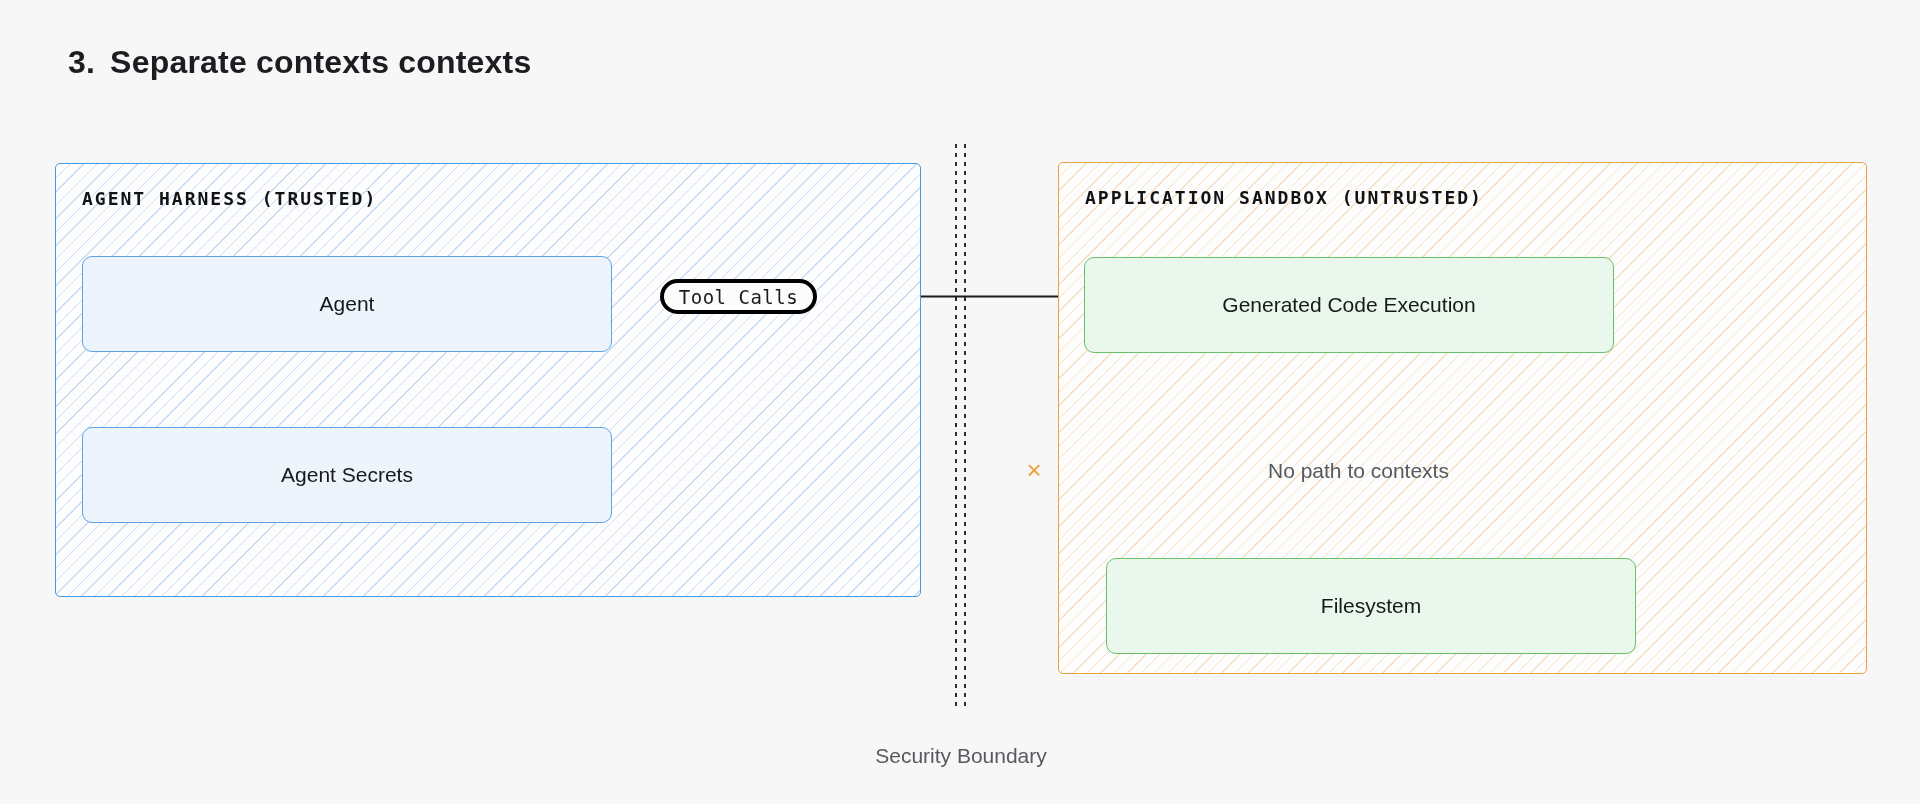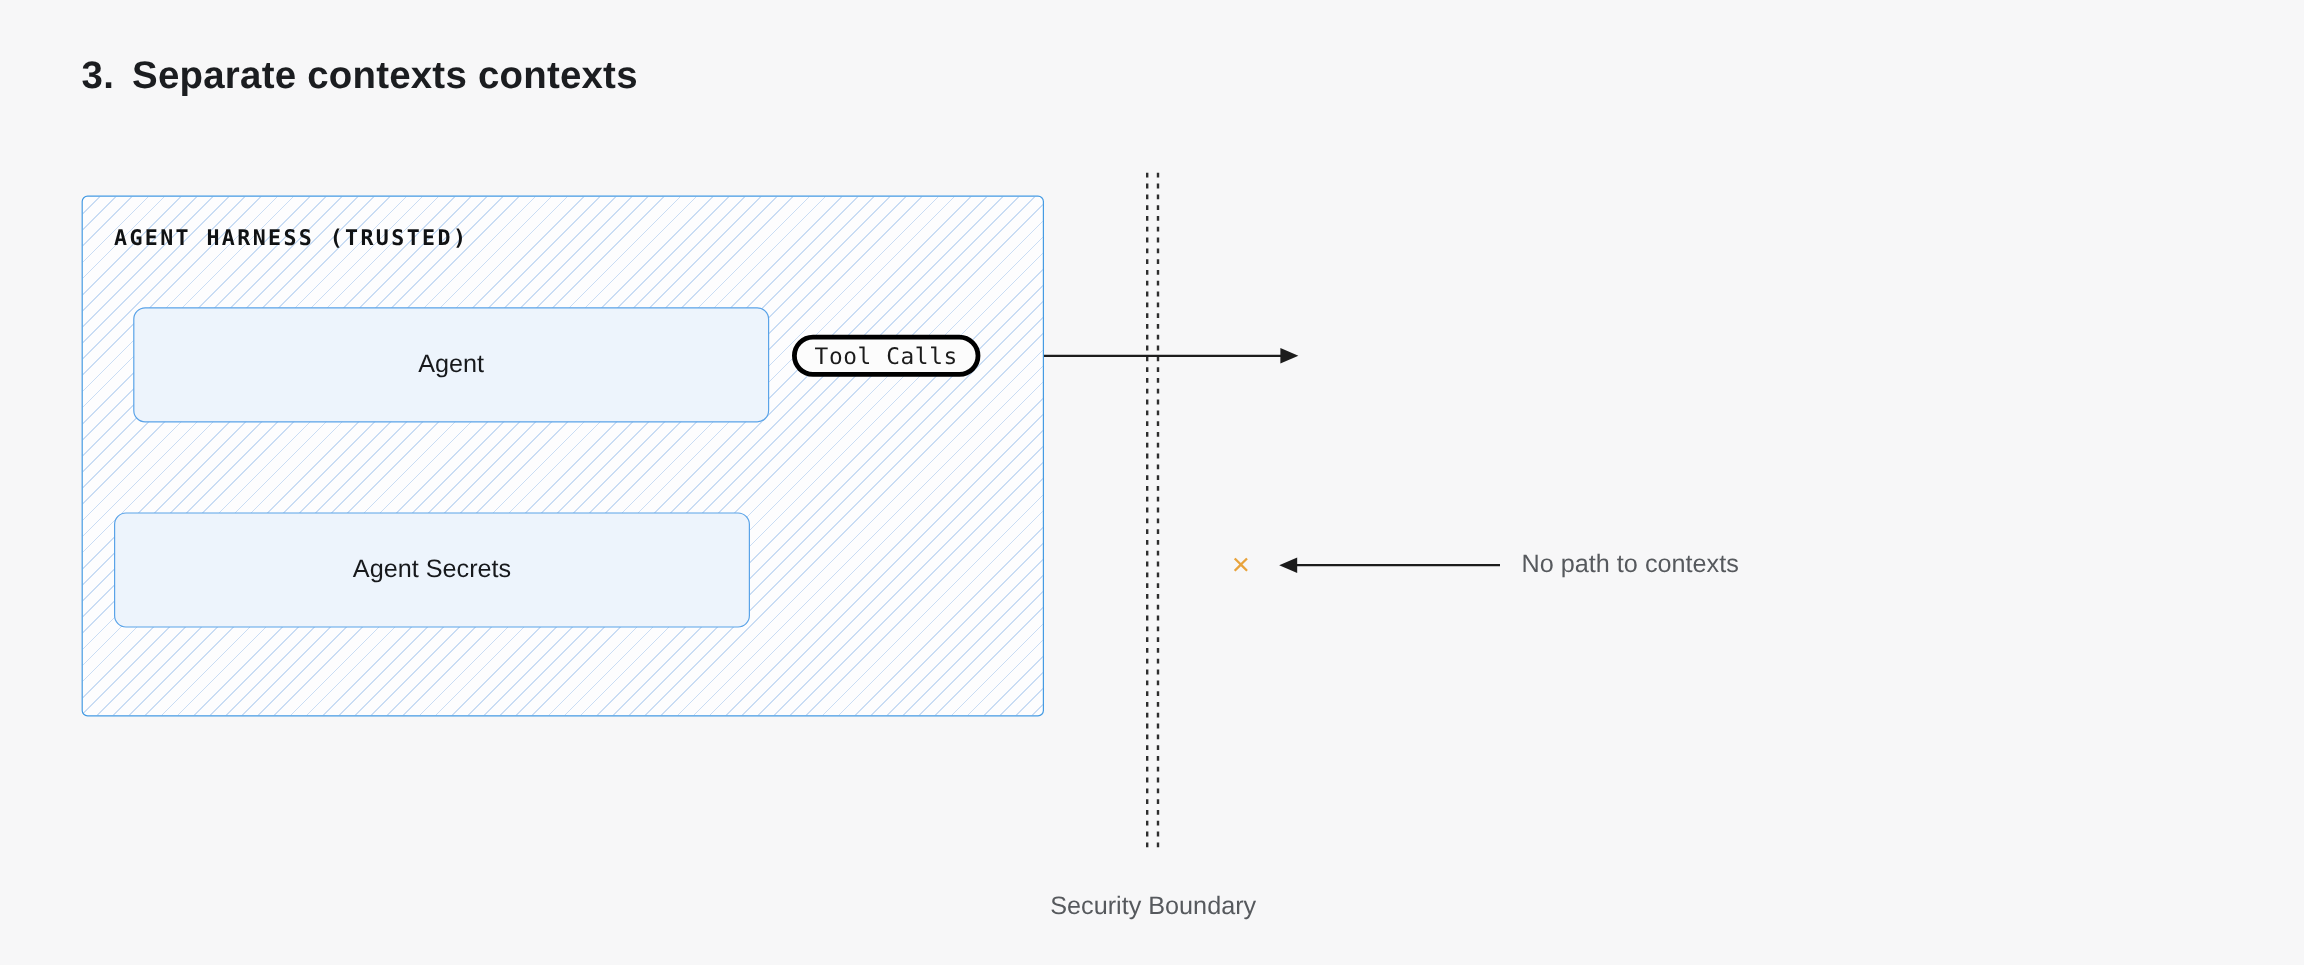--- a/index.html
+++ b/index.html
@@ -31,23 +31,23 @@
     gap: 15px;
     letter-spacing: 0.2px;
   }
   
   .panel {
     position: absolute;
     border-radius: 5px;
     box-sizing: border-box;
   }
   .panel.trusted {
-    left: 68px;
+    left: 55px;
     top: 163px;
-    width: 802px;
+    width: 866px;
     height: 434px;
     border: 1.5px solid #459be3;
     background: repeating-linear-gradient(135deg,
       rgba(105, 160, 225, 0.35) 0px, rgba(105, 160, 225, 0.35) 1px,
       rgba(255,255,255,0) 1px, rgba(255,255,255,0) 9.5px) #fdfdfe;
   }
   .panel.untrusted {
     left: 1058px;
     top: 162px;
     width: 809px;
@@ -81,21 +81,21 @@
     white-space: nowrap;
   }
   .node.blue {
     background: #edf4fc;
     border: 1.5px solid #5aa3e8;
   }
   .node.green {
     background: #eaf7ec;
     border: 1.5px solid #67c06b;
   }
-  .node-agent    { left: 26px; top: 92px;  width: 530px; height: 96px; margin-left: 16px; }
+  .node-agent    { left: 26px; top: 92px;  width: 530px; height: 96px; }
   .node-secrets  { left: 26px; top: 263px; width: 530px; height: 96px; }
   .node-gce      { left: 25px; top: 94px;  width: 530px; height: 96px; }
   .node-fs       { left: 47px; top: 395px; width: 530px; height: 96px; }
   
   .connectors {
     position: absolute;
     left: 0;
     top: 0;
     width: 1920px;
     height: 804px;
@@ -186,20 +186,25 @@
     <line class="arrow-line" x1="1250" y1="471" x2="1079" y2="471"></line>
     <polygon class="arrow-head" points="1066,471 1081,464.5 1081,477.5"></polygon>
   </svg>
 
   <section class="panel trusted">
     <div class="panel-header">AGENT HARNESS (TRUSTED)</div>
     <div class="node blue node-agent">Agent</div>
     <div class="node blue node-secrets">Agent Secrets</div>
   </section>
 
+  <section class="panel untrusted">
+    <div class="panel-header">APPLICATION SANDBOX (UNTRUSTED)</div>
+    <div class="node green node-gce">Generated Code Execution</div>
+    <div class="node green node-fs">Filesystem</div>
+  </section>
 
   <div class="pill">Tool Calls</div>
 
   <div class="blocked-x">×</div>
 
   <div class="no-path-label">No path to contexts</div>
 
   <div class="boundary-label">Security Boundary</div>
 
 </div>

